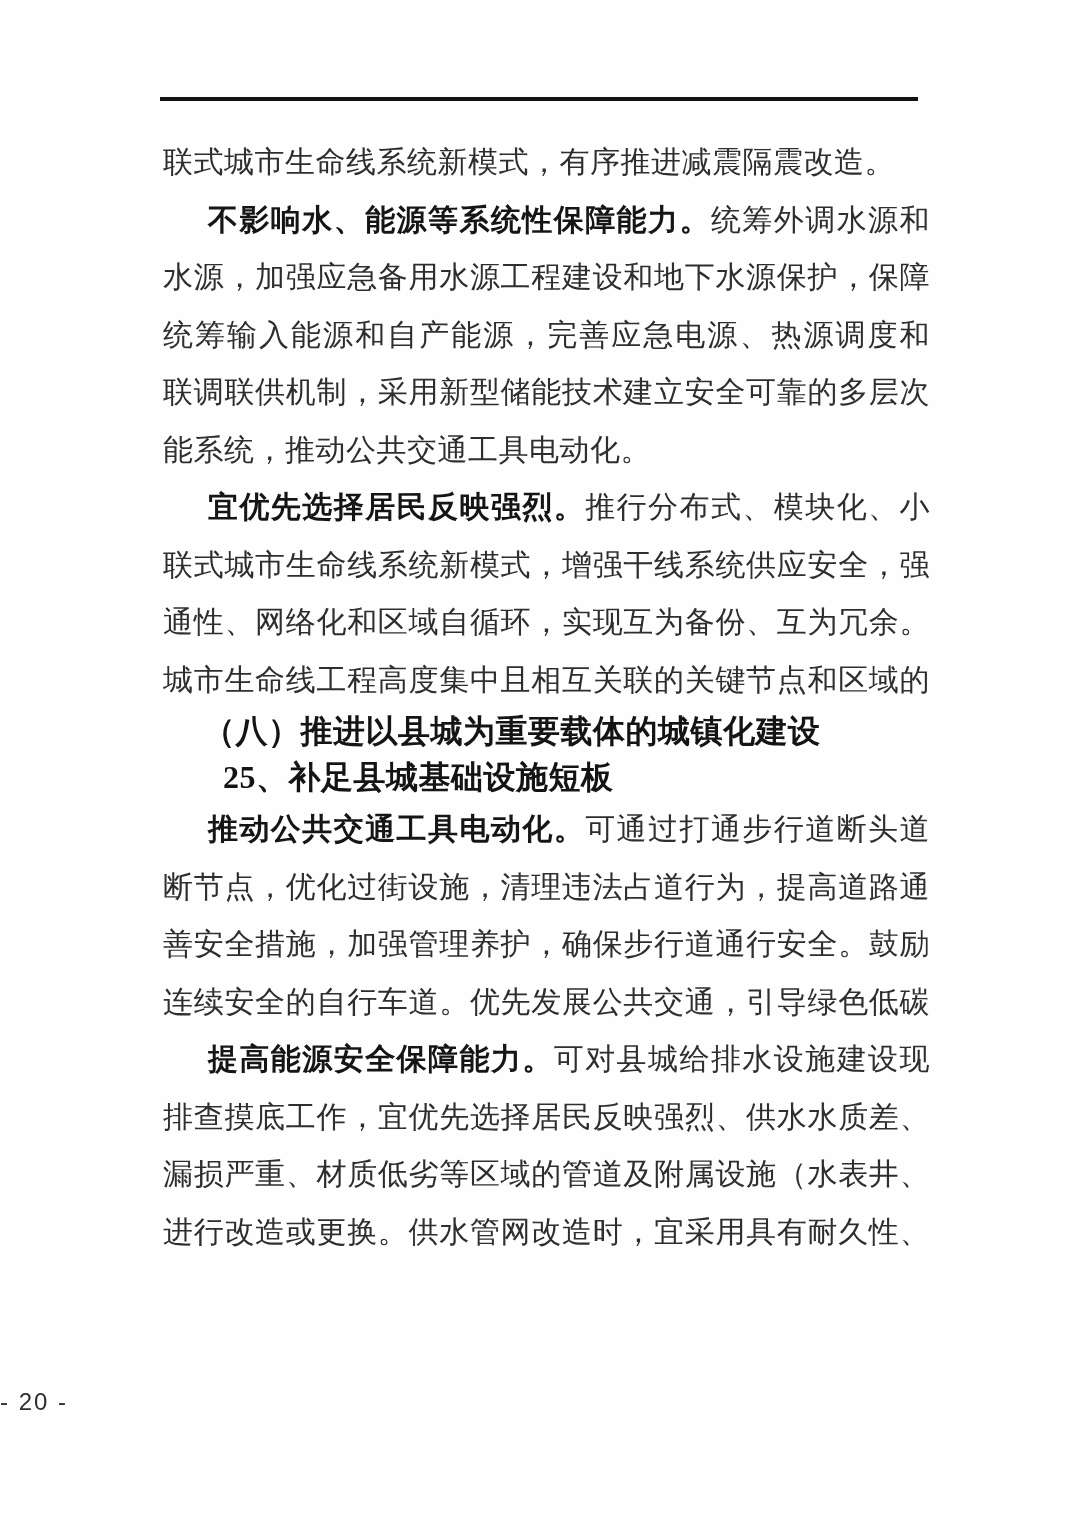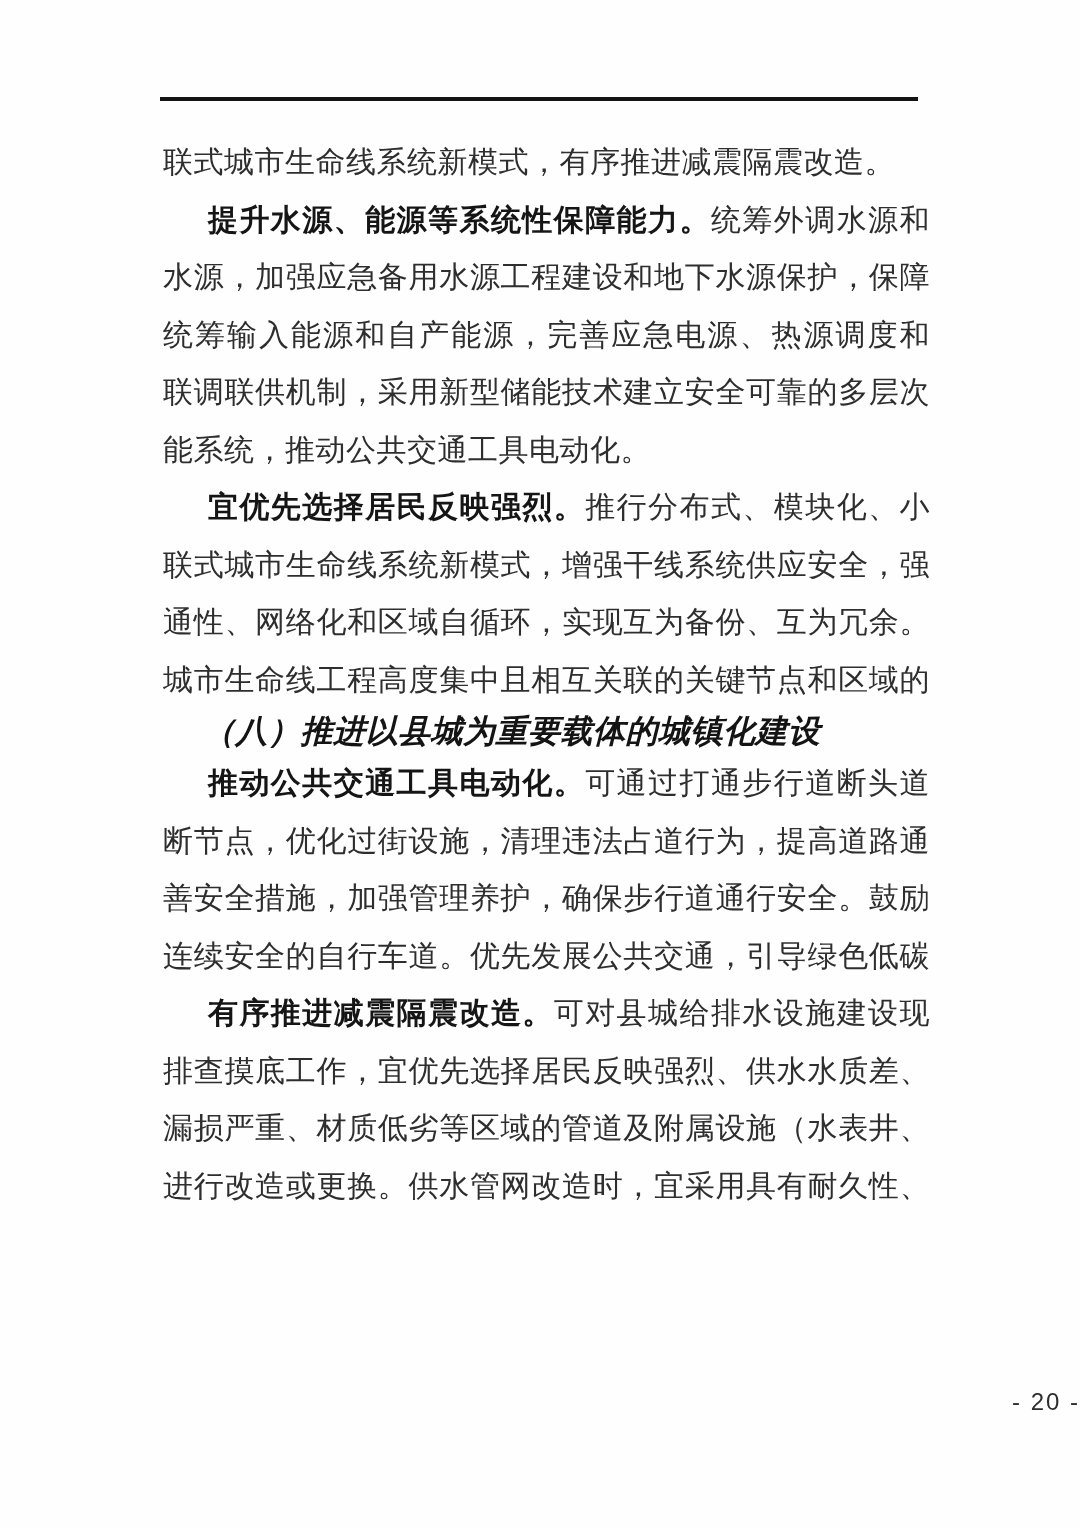--- a/index.html
+++ b/index.html
@@ -42,61 +42,61 @@
     font-weight: 700;
     color: #151515;
   }
   .line.heading1 {
     font-weight: 700;
     font-size: 32px;
     color: #141414;
     height: 46px; line-height: 46px;
     text-indent: 40px;
     text-align-last: left;
-    font-style: italic;
   }
   .line.heading2 {
     font-weight: 700;
     font-size: 32px;
     color: #141414;
     height: 46px; line-height: 46px;
     text-indent: 60px;
     text-align-last: left;
   }
   .footer {
     position: absolute;
     left: 0; top: 1388px;
     width: 1080px;
-    text-align: right;
+    text-align: left;
     font-size: 24px;
     color: #2e2e2e;
     letter-spacing: 2px;
     font-family: "Liberation Sans", sans-serif;
   }
 </style>
 </head>
 <body>
 
 <div class="page">
   <div class="top-rule"></div>
   <div class="content">
       <div class="line body"><span>联式城市生命线系统新模式，有序推进减震隔震改造。</span></div>
-      <div class="line body fill indent"><b class="bold-lead">提升水源、能源等系统性保障能力。</b><span>统筹外调水源和战略保障</span></div>
+      <div class="line body fill indent"><b class="bold-lead">不影响水、能源等系统性保障能力。</b><span>统筹外调水源和战略保障</span></div>
       <div class="line body fill"><span>水源，加强应急备用水源工程建设和地下水源保护，保障供水安全。</span></div>
       <div class="line body fill"><span>统筹输入能源和自产能源，完善应急电源、热源调度和热、电、气</span></div>
       <div class="line body fill"><span>联调联供机制，采用新型储能技术建立安全可靠的多层次分布式储</span></div>
       <div class="line body"><span>能系统，推动公共交通工具电动化。</span></div>
       <div class="line body fill indent"><b class="bold-lead">宜优先选择居民反映强烈。</b><span>推行分布式、模块化、小型化、并</span></div>
       <div class="line body fill"><span>联式城市生命线系统新模式，增强干线系统供应安全，强化系统连</span></div>
       <div class="line body fill"><span>通性、网络化和区域自循环，实现互为备份、互为冗余。逐步提高</span></div>
       <div class="line body fill"><span>城市生命线工程高度集中且相互关联的关键节点和区域的恢复能力</span></div>
       <div class="line heading1"><span>（八）推进以县城为重要载体的城镇化建设</span></div>
+      <div class="line heading2"><span>25、补足县城基础设施短板</span></div>
       <div class="line body fill indent"><b class="bold-lead">推动公共交通工具电动化。</b><span>可通过打通步行道断头道路，连接中</span></div>
       <div class="line body fill"><span>断节点，优化过街设施，清理违法占道行为，提高道路通达性。完</span></div>
       <div class="line body fill"><span>善安全措施，加强管理养护，确保步行道通行安全。鼓励县城建设</span></div>
       <div class="line body fill"><span>连续安全的自行车道。优先发展公共交通，引导绿色低碳出行方式，</span></div>
-      <div class="line body fill indent"><b class="bold-lead">有序推进减震隔震改造。</b><span>可对县城给排水设施建设现状开展</span></div>
+      <div class="line body fill indent"><b class="bold-lead">提高能源安全保障能力。</b><span>可对县城给排水设施建设现状开展</span></div>
       <div class="line body fill"><span>排查摸底工作，宜优先选择居民反映强烈、供水水质差、压力不足、</span></div>
       <div class="line body fill"><span>漏损严重、材质低劣等区域的管道及附属设施（水表井、阀门井等）</span></div>
       <div class="line body fill"><span>进行改造或更换。供水管网改造时，宜采用具有耐久性、不影响水</span></div>
     </div>
   <div class="footer">- 20 -</div>
 </div>
 
 </body></html>

